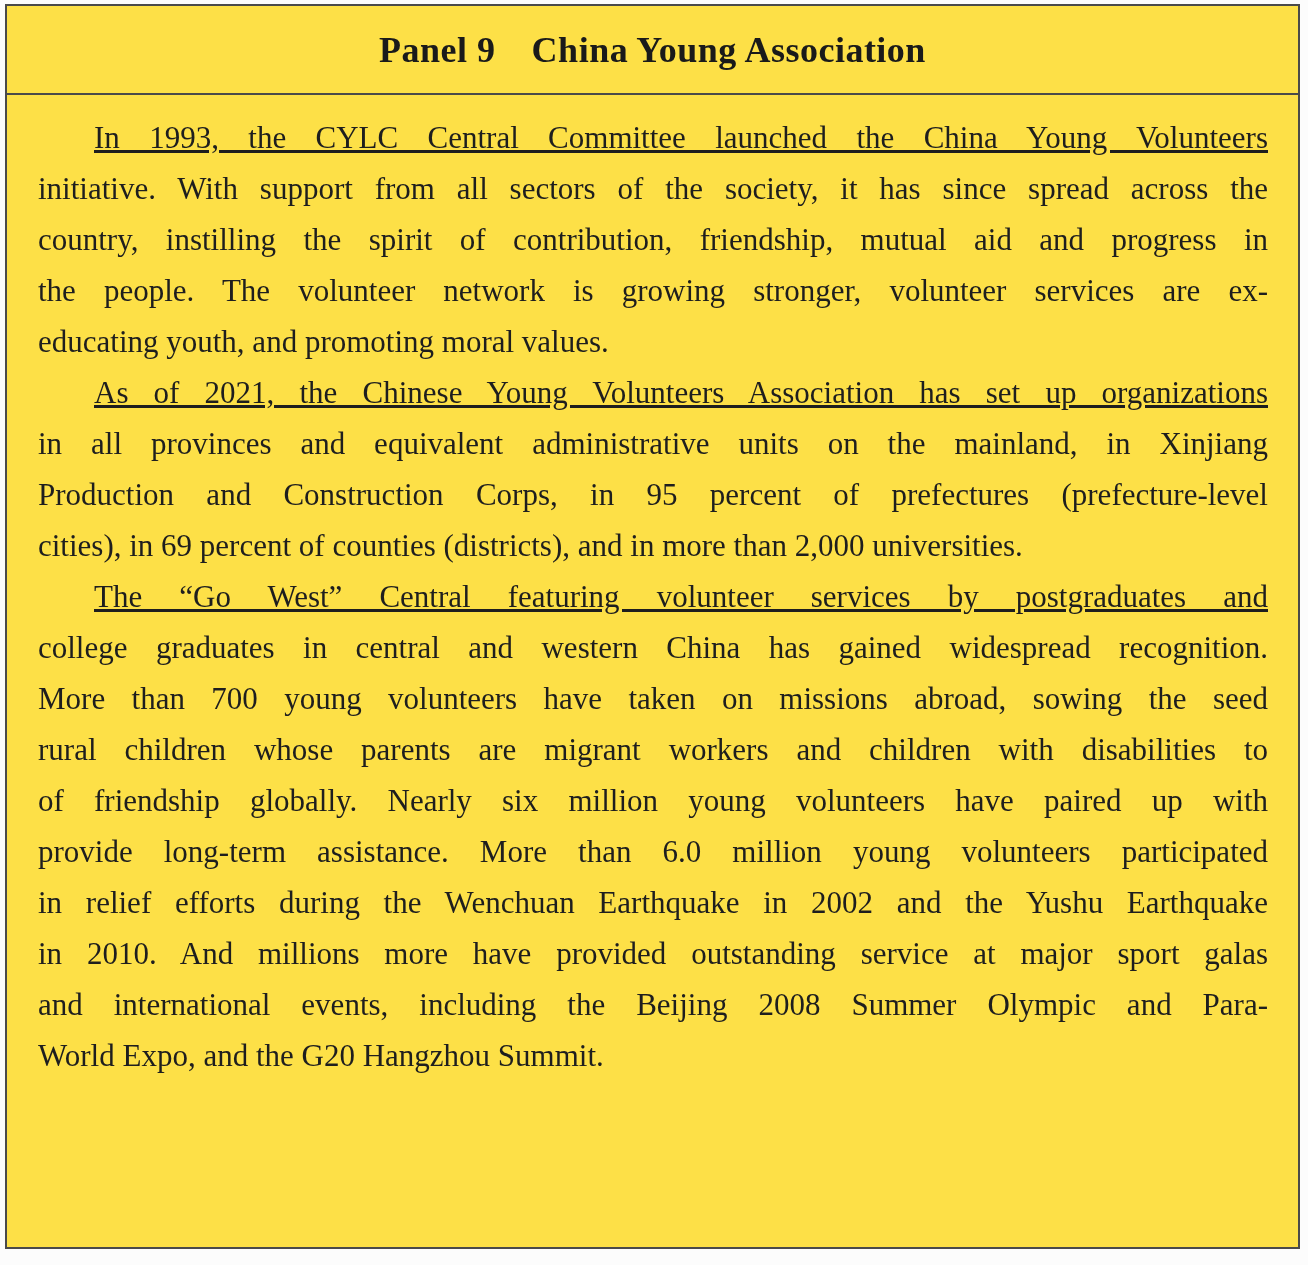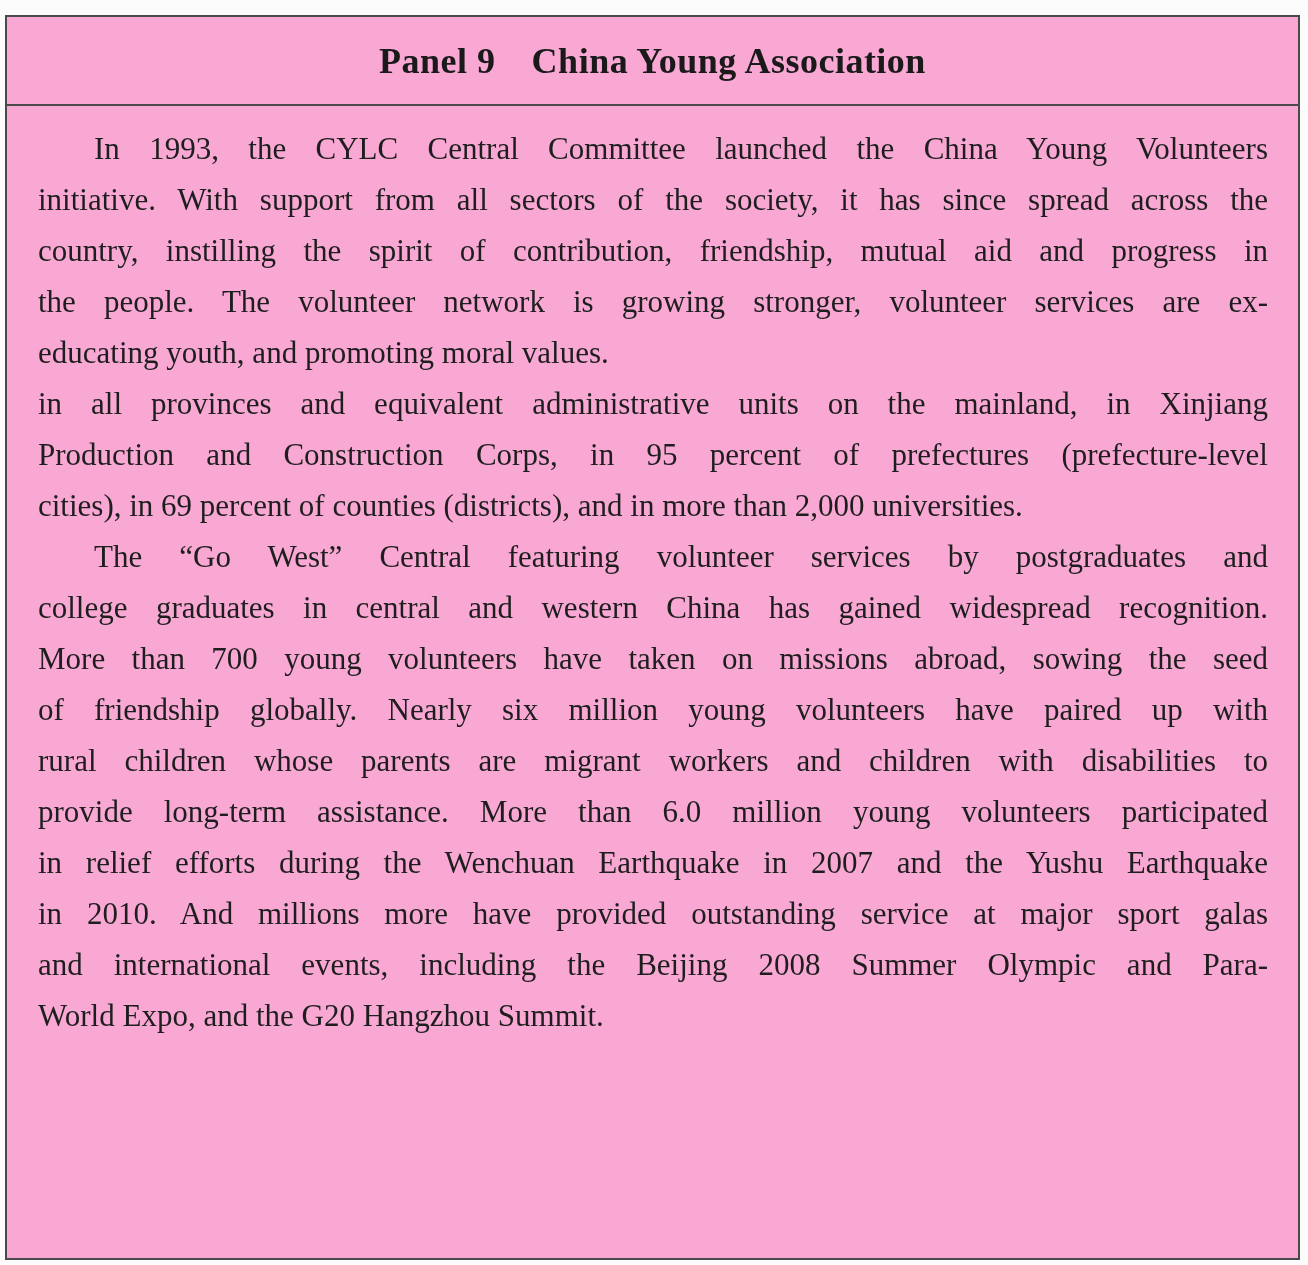--- a/index.html
+++ b/index.html
@@ -15,26 +15,26 @@
   .page {
     position: relative;
     width: 1308px;
     height: 1265px;
     background: #fcfcfc;
     overflow: hidden;
   }
   .panel {
     position: absolute;
     left: 5px;
-    top: 15px;
+    top: 4px;
     width: 1295px;
     height: 1245px;
     box-sizing: border-box;
     border: 2px solid #4a4a4a;
-    background: #f9a8d4;
+    background: #fde047;
     color: #1e1e1e;
   }
   .panel-header {
     height: 89px;
     box-sizing: border-box;
     border-bottom: 2px solid #4a4a4a;
     display: flex;
     align-items: center;
     justify-content: center;
     font-weight: bold;
@@ -56,20 +56,21 @@
   }
   .line {
     height: 51px;
     text-align: justify;
     text-align-last: justify;
     white-space: normal;
     overflow: hidden;
   }
   .line.first {
     text-indent: 56px;
+    text-decoration: underline;
   }
   .line.last {
     text-align-last: left;
   }
 </style>
 </head>
 <body>
 
 <div class="page">
   <div class="panel">
@@ -79,31 +80,32 @@
     </div>
     <div class="panel-body">
         <div class="para">
           <div class="line first">In 1993, the CYLC Central Committee launched the China Young Volunteers</div>
           <div class="line">initiative. With support from all sectors of the society, it has since spread across the</div>
           <div class="line">country, instilling the spirit of contribution, friendship, mutual aid and progress in</div>
           <div class="line">the people. The volunteer network is growing stronger, volunteer services are ex-</div>
           <div class="line last">educating youth, and promoting moral values.</div>
         </div>
         <div class="para">
+          <div class="line first">As of 2021, the Chinese Young Volunteers Association has set up organizations</div>
           <div class="line">in all provinces and equivalent administrative units on the mainland, in Xinjiang</div>
           <div class="line">Production and Construction Corps, in 95 percent of prefectures (prefecture-level</div>
           <div class="line last">cities), in 69 percent of counties (districts), and in more than 2,000 universities.</div>
         </div>
         <div class="para">
           <div class="line first">The “Go West” Central featuring volunteer services by postgraduates and</div>
           <div class="line">college graduates in central and western China has gained widespread recognition.</div>
           <div class="line">More than 700 young volunteers have taken on missions abroad, sowing the seed</div>
+          <div class="line">rural children whose parents are migrant workers and children with disabilities to</div>
           <div class="line">of friendship globally. Nearly six million young volunteers have paired up with</div>
-          <div class="line">rural children whose parents are migrant workers and children with disabilities to</div>
           <div class="line">provide long-term assistance. More than 6.0 million young volunteers participated</div>
-          <div class="line">in relief efforts during the Wenchuan Earthquake in 2007 and the Yushu Earthquake</div>
+          <div class="line">in relief efforts during the Wenchuan Earthquake in 2002 and the Yushu Earthquake</div>
           <div class="line">in 2010. And millions more have provided outstanding service at major sport galas</div>
           <div class="line">and international events, including the Beijing 2008 Summer Olympic and Para-</div>
           <div class="line last">World Expo, and the G20 Hangzhou Summit.</div>
         </div>
       </div>
   </div>
 </div>
 
 </body></html>

